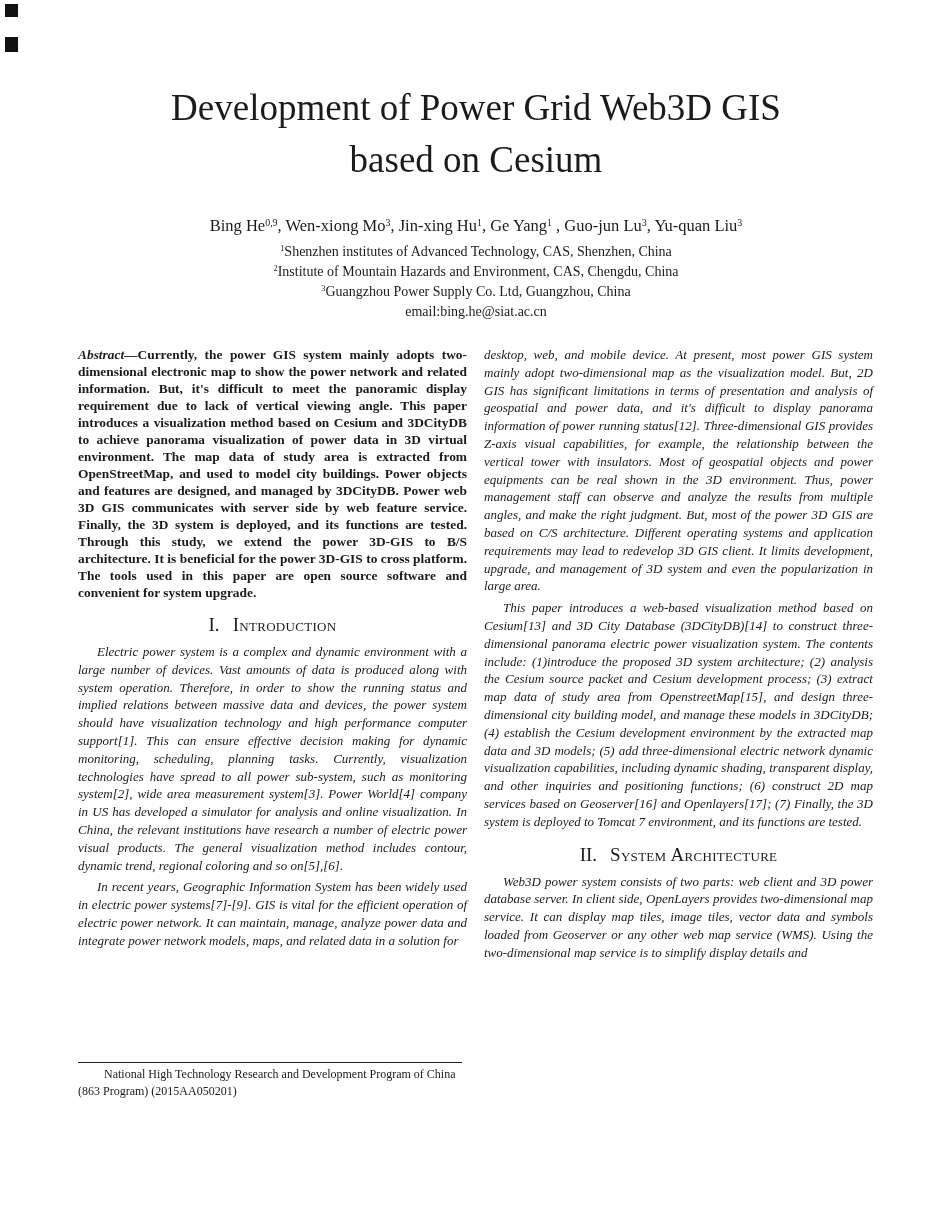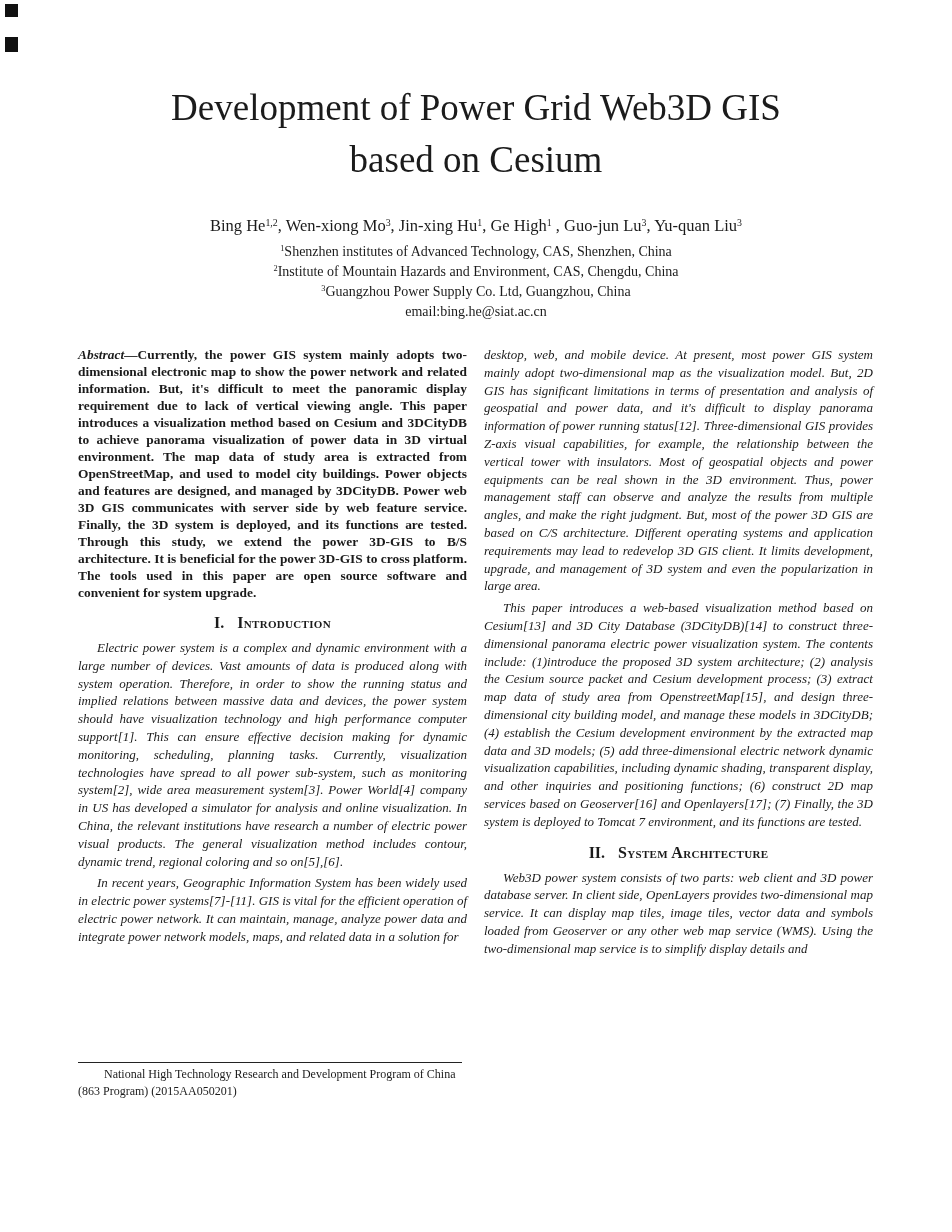--- a/index.html
+++ b/index.html
@@ -56,22 +56,22 @@
     font-size: 13.4px;
     line-height: 17px;
     font-weight: bold;
     text-align: justify;
   }
   .keywords { margin-top: 16px; }
   .ital-label { font-style: italic; }
 
   .section-heading {
     margin: 13px 0 7px 0;
-    font-size: 16px;
-    font-weight: 700;
+    font-size: 19px;
+    font-weight: 400;
     text-align: center;
   }
   .sec-num { margin-right: 13px; }
   .sec-title { font-variant: small-caps; letter-spacing: 0.3px; }
 
   .body-par {
     margin: 0 0 4px 0;
     font-size: 13px;
     line-height: 17.8px;
     text-align: justify;
@@ -105,40 +105,40 @@
 <body>
 
 <div class="page">
 
   <div class="corner-mark m1"></div>
   <div class="corner-mark m2"></div>
 
   <header class="head">
     <h1 class="title"><span>Development of Power Grid Web3D GIS</span><br><span>based on Cesium</span></h1>
 
-    <div class="authors"><span>Bing He</span><sup>1,2</sup><span>, </span><span>Wen-xiong Mo</span><sup>3</sup><span>, </span><span>Jin-xing Hu</span><sup>1</sup><span>, </span><span>Ge High</span><sup>1</sup><span> , </span><span>Guo-jun Lu</span><sup>3</sup><span>, </span><span>Yu-quan Liu</span><sup>3</sup></div>
+    <div class="authors"><span>Bing He</span><sup>0,9</sup><span>, </span><span>Wen-xiong Mo</span><sup>3</sup><span>, </span><span>Jin-xing Hu</span><sup>1</sup><span>, </span><span>Ge Yang</span><sup>1</sup><span> , </span><span>Guo-jun Lu</span><sup>3</sup><span>, </span><span>Yu-quan Liu</span><sup>3</sup></div>
 
     <div class="affils">
       <div class="affil"><sup>1</sup><span>Shenzhen institutes of Advanced Technology, CAS, Shenzhen, China</span></div>
       <div class="affil"><sup>2</sup><span>Institute of Mountain Hazards and Environment, CAS, Chengdu, China</span></div>
       <div class="affil"><sup>3</sup><span>Guangzhou Power Supply Co. Ltd, Guangzhou, China</span></div>
       <div class="email">email:bing.he@siat.ac.cn</div>
     </div>
   </header>
 
   <div class="columns">
 
     <div class="col">
       <p class="abstract"><span class="ital-label">Abstract—</span><span>Currently, the power GIS system mainly adopts two-dimensional electronic map to show the power network and related information. But, it's difficult to meet the panoramic display requirement due to lack of vertical viewing angle. This paper introduces a visualization method based on Cesium and 3DCityDB to achieve panorama visualization of power data in 3D virtual environment. The map data of study area is extracted from OpenStreetMap, and used to model city buildings. Power objects and features are designed, and managed by 3DCityDB. Power web 3D GIS communicates with server side by web feature service. Finally, the 3D system is deployed, and its functions are tested. Through this study, we extend the power 3D-GIS to B/S architecture. It is beneficial for the power 3D-GIS to cross platform. The tools used in this paper are open source software and convenient for system upgrade.</span></p>
 
 
       <h2 class="section-heading"><span class="sec-num">I.</span><span class="sec-title">Introduction</span></h2>
 
       <p class="body-par indent">Electric power system is a complex and dynamic environment with a large number of devices. Vast amounts of data is produced along with system operation. Therefore, in order to show the running status and implied relations between massive data and devices, the power system should have visualization technology and high performance computer support[1]. This can ensure effective decision making for dynamic monitoring, scheduling, planning tasks. Currently, visualization technologies have spread to all power sub-system, such as monitoring system[2], wide area measurement system[3]. Power World[4] company in US has developed a simulator for analysis and online visualization.  In China, the relevant institutions have research a number of electric power visual products. The general visualization method includes contour, dynamic trend, regional coloring and so on[5],[6].</p>
-      <p class="body-par indent par-gap">In recent years, Geographic Information System has been widely used in electric power systems[7]-[11]. GIS is vital for the efficient operation of electric power network. It can maintain, manage, analyze power data and integrate power network models, maps, and related data in a solution for</p>
+      <p class="body-par indent par-gap">In recent years, Geographic Information System has been widely used in electric power systems[7]-[9]. GIS is vital for the efficient operation of electric power network. It can maintain, manage, analyze power data and integrate power network models, maps, and related data in a solution for</p>
     </div>
 
     <div class="col">
       <p class="body-par noindent">desktop, web, and mobile device. At present, most power GIS system mainly adopt two-dimensional map as the visualization model. But, 2D GIS has significant limitations in terms of presentation and analysis of geospatial and power data, and it's difficult to display panorama information of power running status[12]. Three-dimensional GIS provides Z-axis visual capabilities, for example, the relationship between the vertical tower with insulators.  Most of geospatial objects and power equipments can be real shown in the 3D environment. Thus, power management staff can observe and analyze the results from multiple angles, and make the right judgment. But, most of the power 3D GIS are based on C/S architecture. Different operating systems and application requirements may lead to redevelop 3D GIS client. It limits development, upgrade, and management of 3D system and even the popularization in large area.</p>
       <p class="body-par indent par-gap">This paper introduces a web-based visualization method based on Cesium[13] and 3D City Database (3DCityDB)[14] to construct three-dimensional panorama electric power visualization system. The contents include: (1)introduce the proposed 3D system architecture; (2) analysis the Cesium source packet and Cesium development process; (3) extract map data of study area from OpenstreetMap[15], and design three-dimensional city building model, and manage these models in 3DCityDB; (4) establish the Cesium development environment by the extracted map data and 3D models; (5) add three-dimensional electric network dynamic visualization capabilities, including dynamic shading, transparent display, and other inquiries and positioning functions; (6) construct 2D map services based on Geoserver[16] and Openlayers[17]; (7) Finally, the 3D system is deployed to Tomcat 7 environment, and its functions are tested.</p>
 
       <h2 class="section-heading"><span class="sec-num">II.</span><span class="sec-title">System Architecture</span></h2>
 
       <p class="body-par indent">Web3D power system consists of two parts: web client and 3D power database server. In client side, OpenLayers provides two-dimensional map service. It can display map tiles, image tiles, vector data and symbols loaded from Geoserver or any other web map service (WMS). Using the two-dimensional map service is to simplify display details and</p>
     </div>

